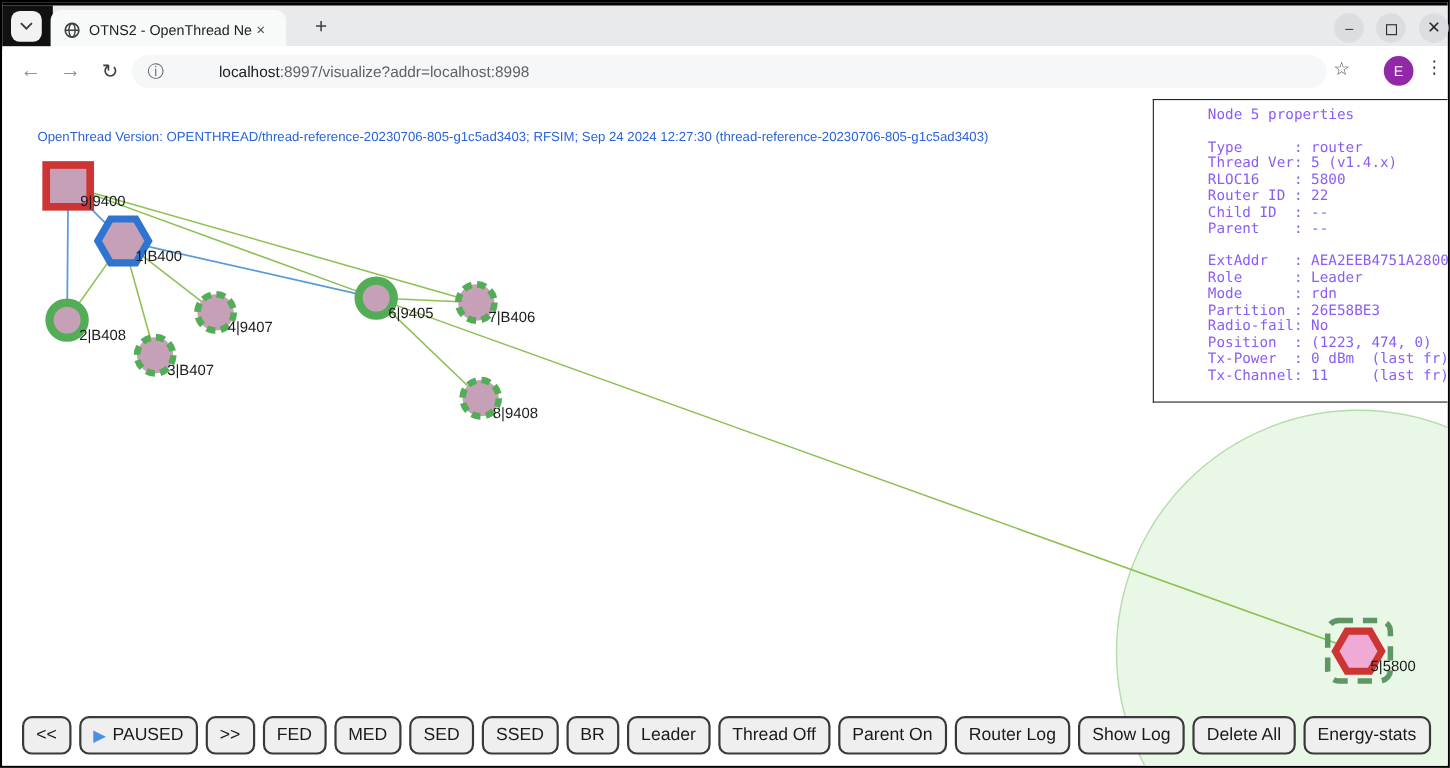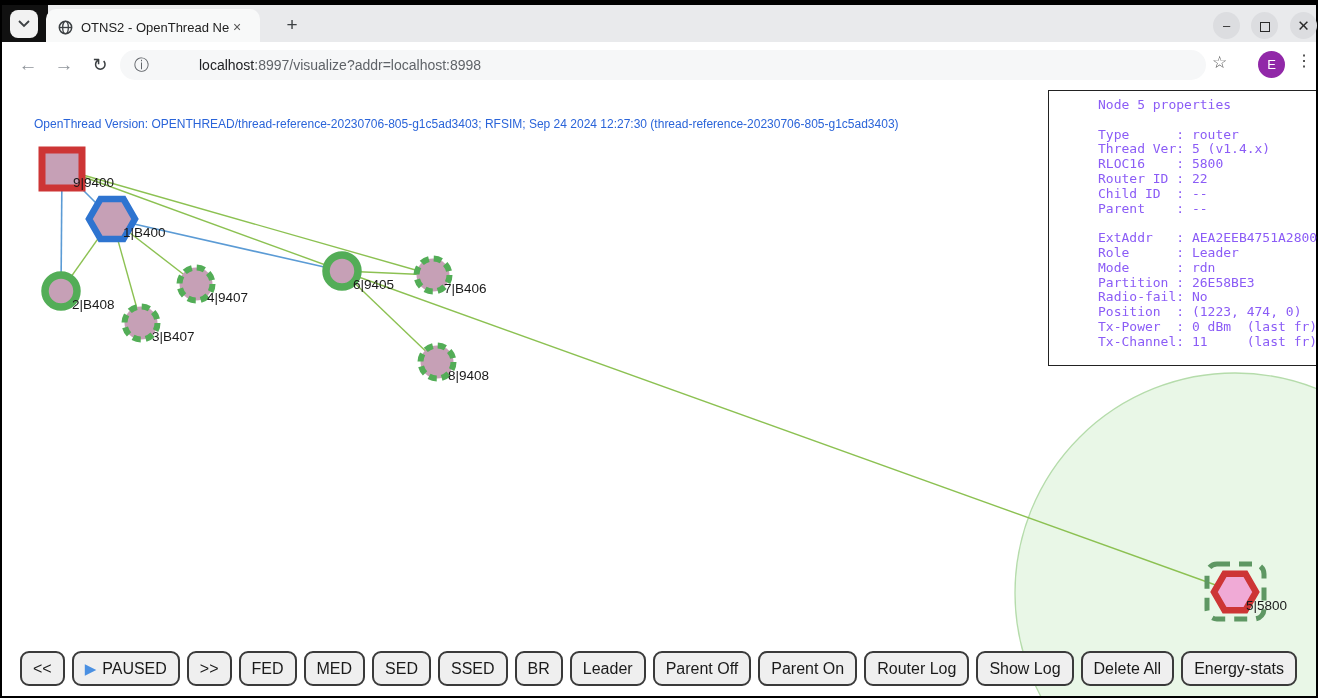--- a/index.html
+++ b/index.html
@@ -185,21 +185,21 @@
         <button class="sim-btn">
           <span>SSED</span>
         </button>
         <button class="sim-btn">
           <span>BR</span>
         </button>
         <button class="sim-btn">
           <span>Leader</span>
         </button>
         <button class="sim-btn">
-          <span>Parent Off</span>
+          <span>Thread Off</span>
         </button>
         <button class="sim-btn">
           <span>Parent On</span>
         </button>
         <button class="sim-btn">
           <span>Router Log</span>
         </button>
         <button class="sim-btn">
           <span>Show Log</span>
         </button>

